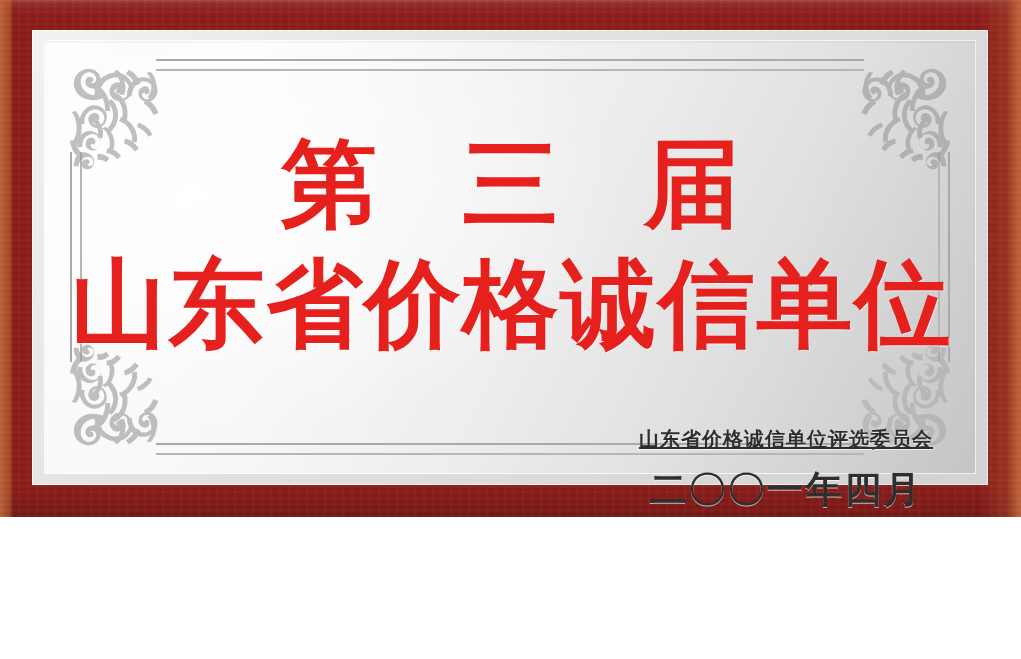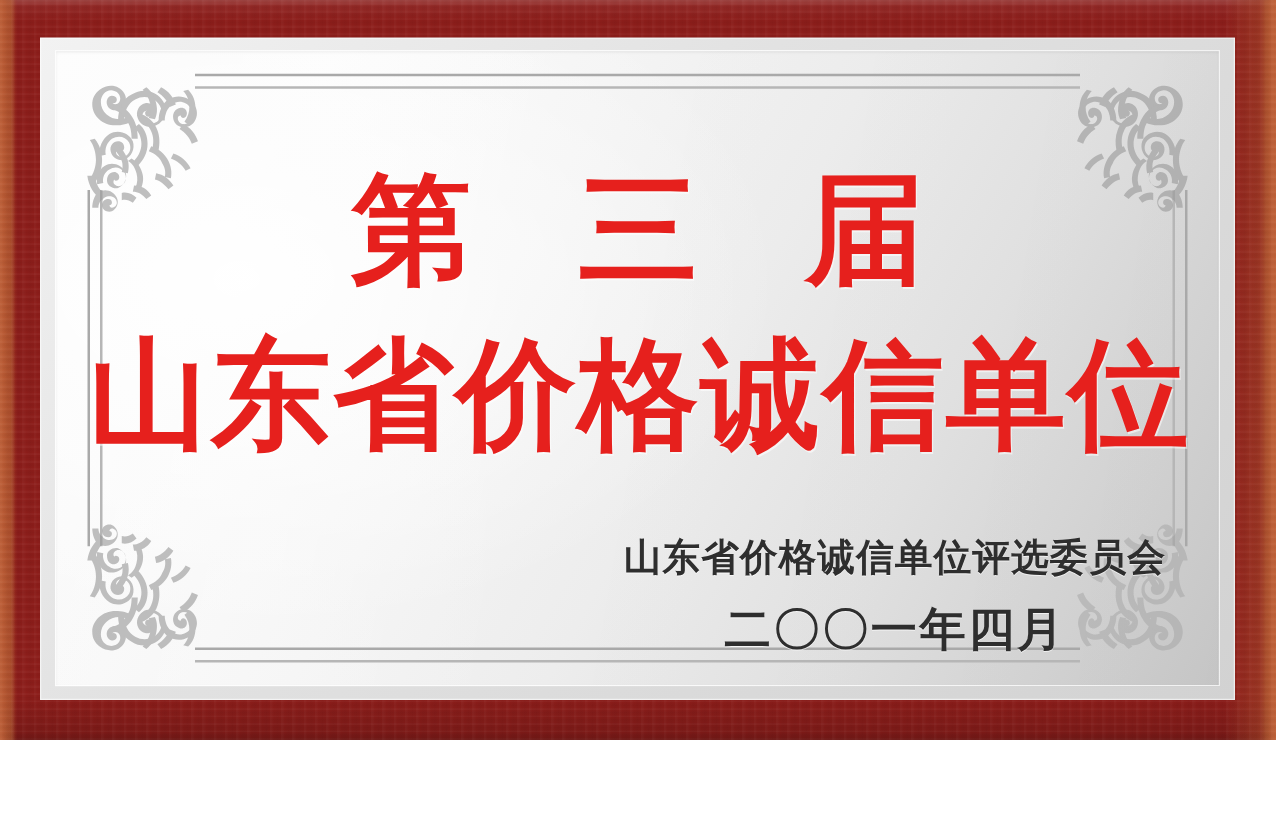--- a/index.html
+++ b/index.html
@@ -8,21 +8,21 @@
     background: #ffffff;
   }
   body {
     font-family: "DejaVu Sans", "Liberation Sans", sans-serif;
   }
 
   
   .plaque {
     position: relative;
     width: 1021px;
-    height: 592px;
+    height: 517px;
     overflow: hidden;
     
     background: linear-gradient(90deg,
         #b0512e 0%, #a94c2b 0.8%,
         #8c1d1a 1.2%, #8c1d1a 50%, #8c1d1a 98.8%,
         #a94c2b 99.2%, #b4532f 100%);
   }
   
   .frame-wood {
     position: absolute;
@@ -143,37 +143,38 @@
   }
   .title-line2 {
     font-family: "DejaVu Sans", "Liberation Sans", sans-serif;
     font-weight: bold;
     font-size: 96px;
     line-height: 1.20;
     letter-spacing: 2px;
     text-indent: 2px;
     color: #e6201d;
     text-shadow: 1px 1px 0 rgba(255,255,255,0.55);
-    margin-top: 18px;
+    margin-top: 6px;
   }
 
   .sign-block {
     position: absolute;
     right: 88px;
     top: 426px;
     text-align: center;
     pointer-events: none;
   }
   .sign-org {
     font-family: "DejaVu Sans", "Liberation Sans", sans-serif;
     font-weight: bold;
-    font-size: 30px;
+    font-size: 20px;
     letter-spacing: 1px;
     color: #2e2e2e;
     text-shadow: 0 1px 0 rgba(255,255,255,0.65);
+    text-decoration: underline;
   }
   .sign-date {
     font-family: "DejaVu Sans", "Liberation Sans", sans-serif;
     font-weight: bold;
     font-size: 37px;
     letter-spacing: 2px;
     color: #2e2e2e;
     margin-top: 12px;
     text-shadow: 0 1px 0 rgba(255,255,255,0.65);
   }

